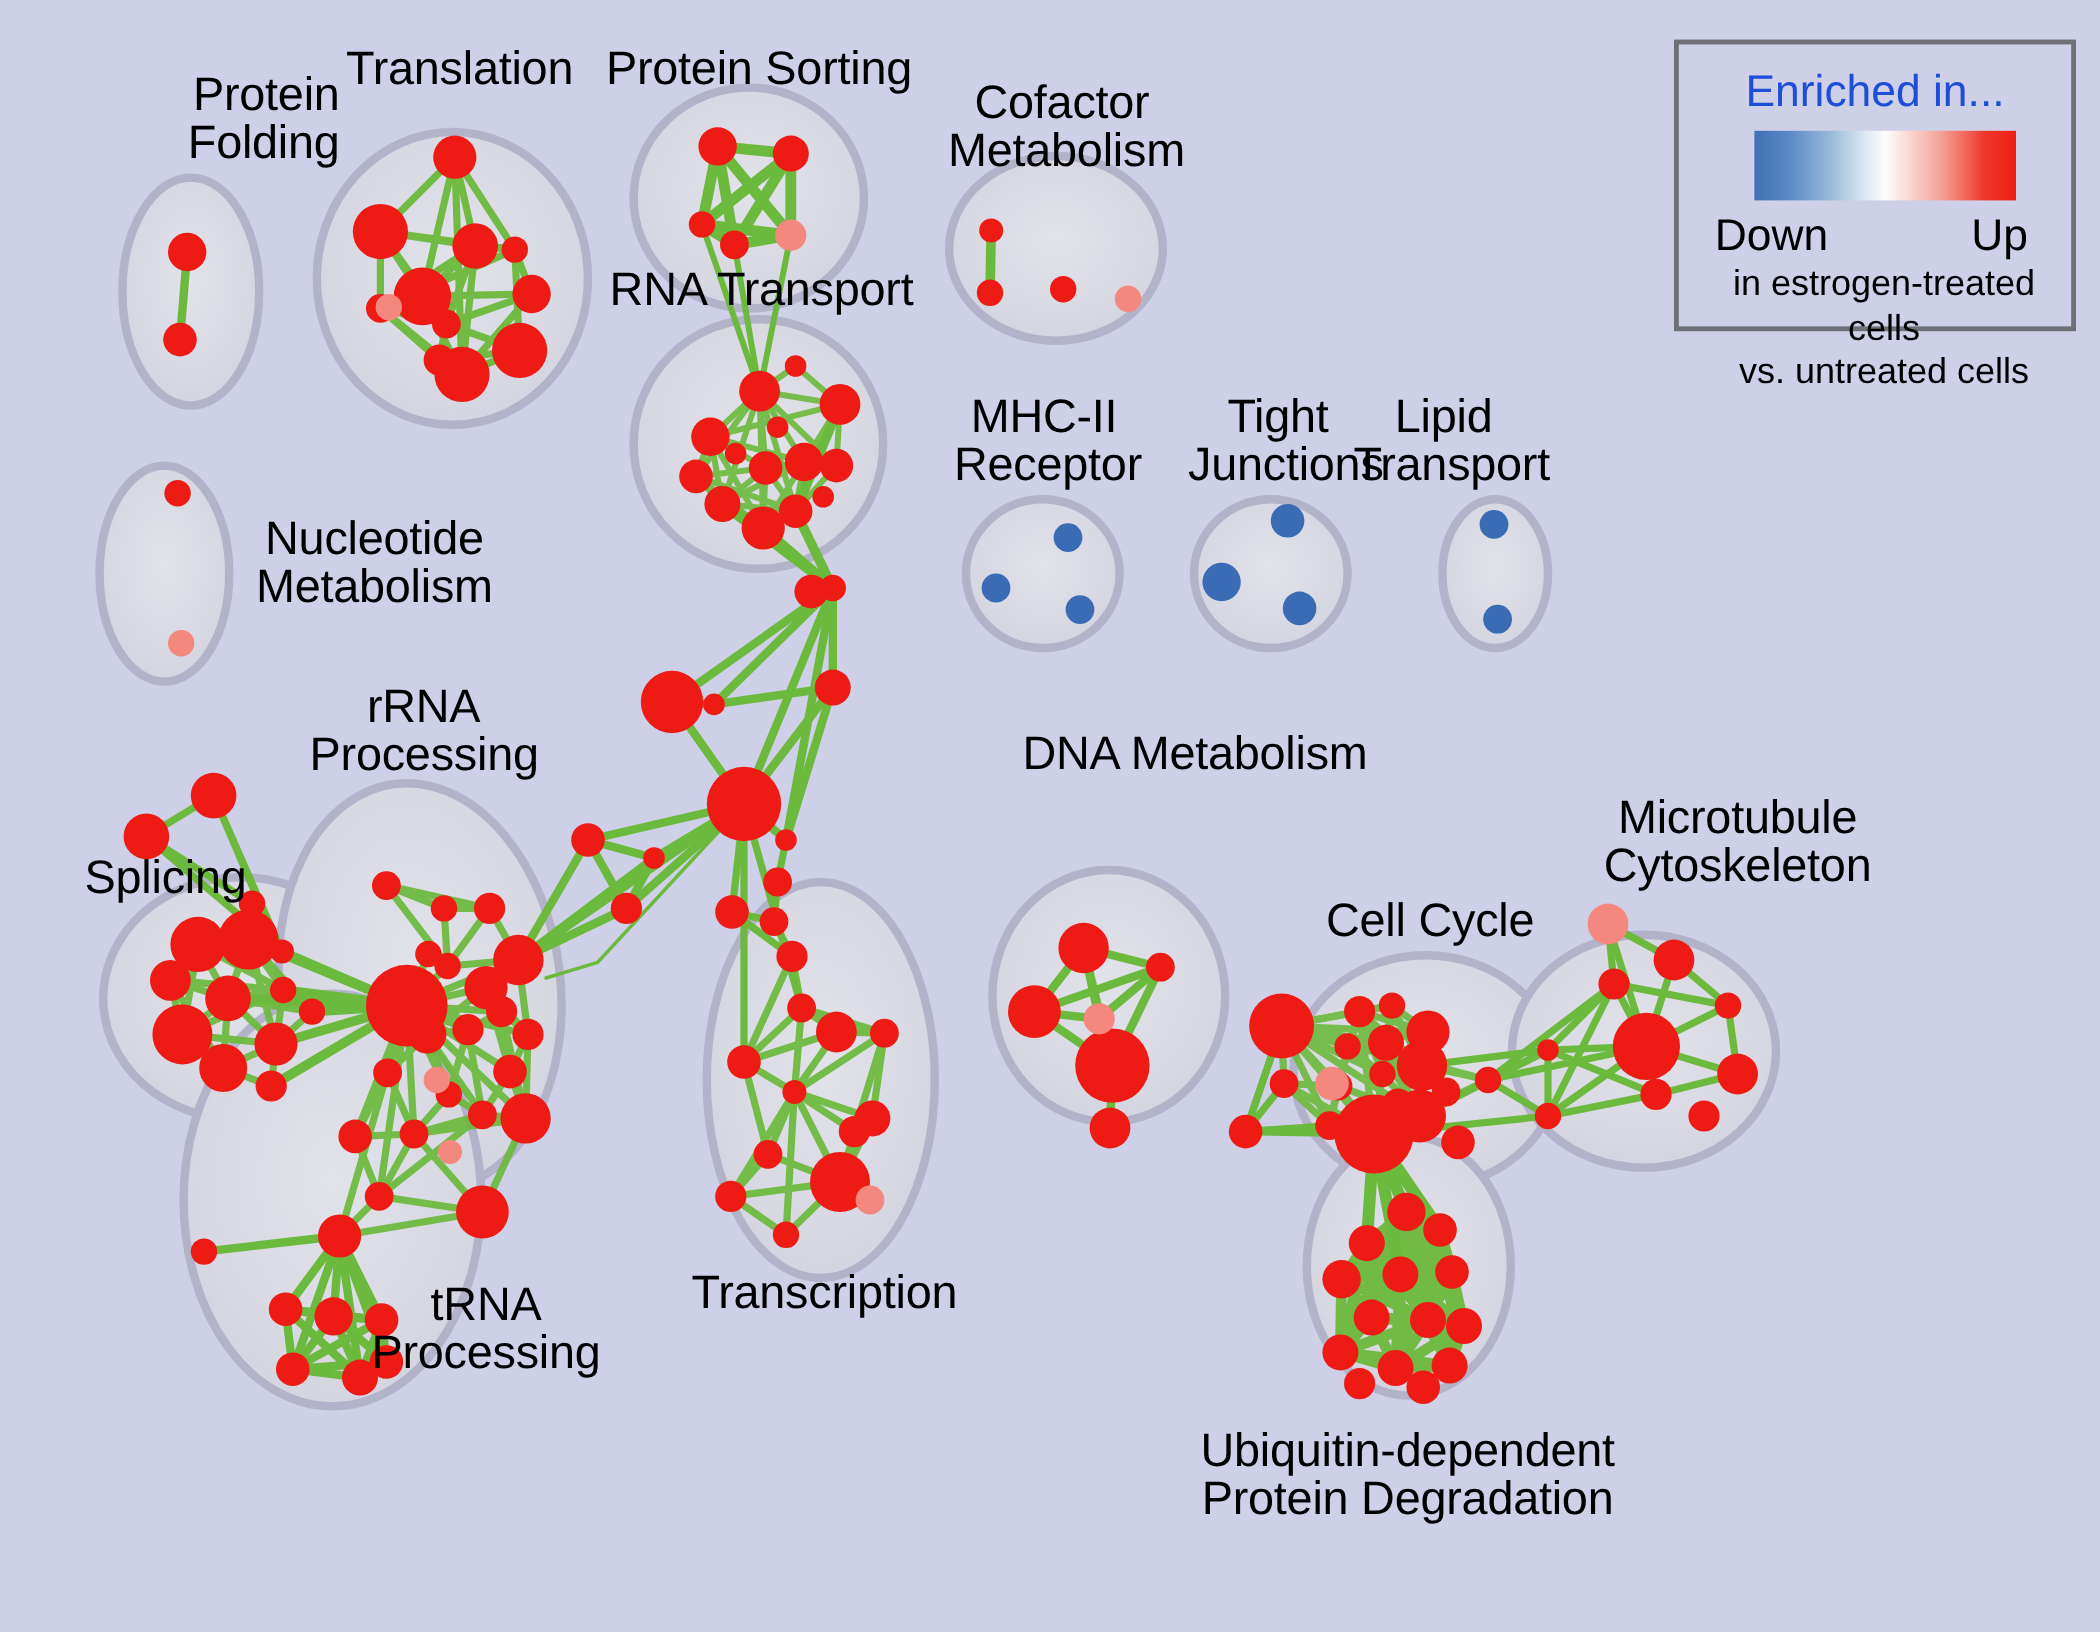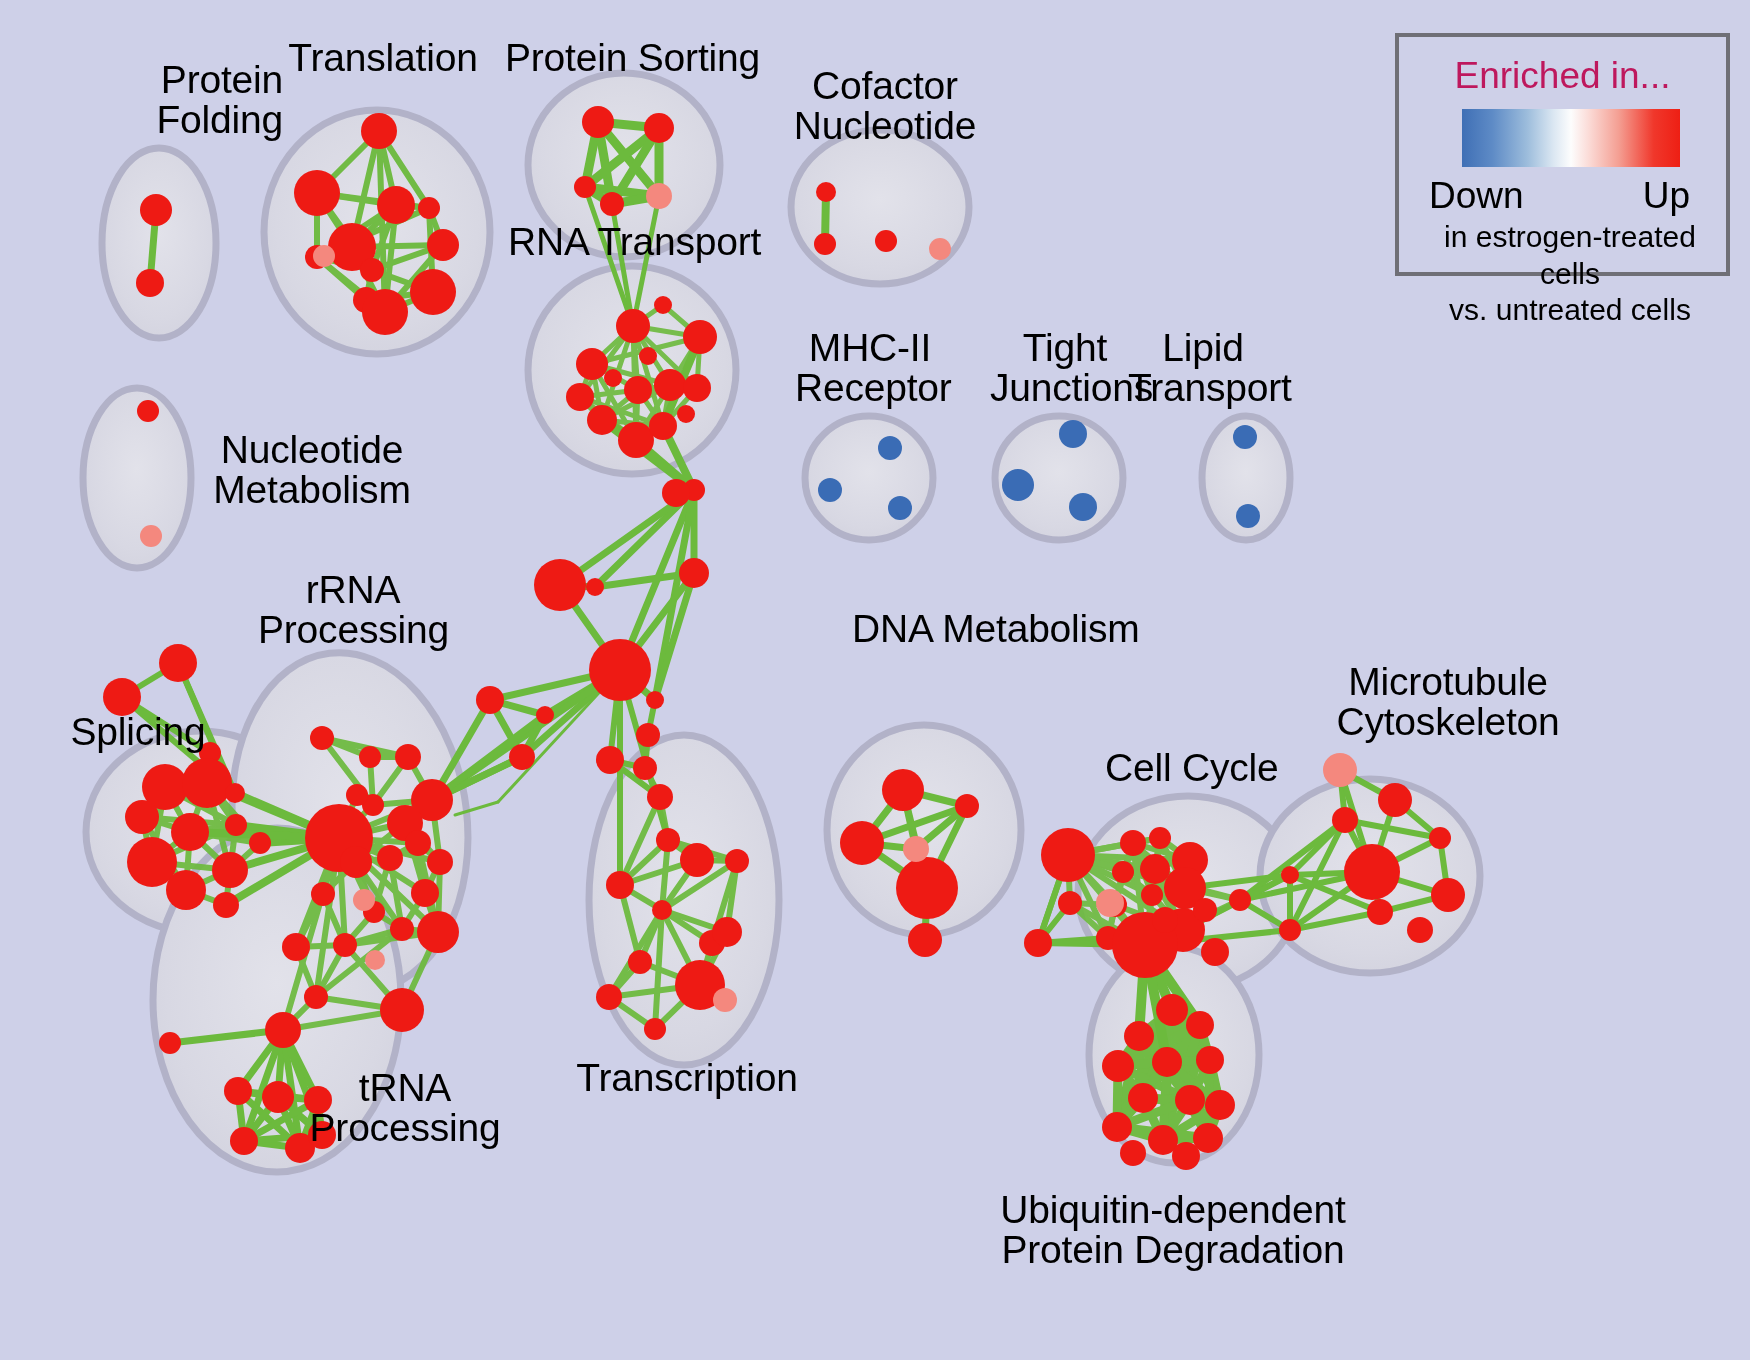--- a/index.html
+++ b/index.html
@@ -13,21 +13,21 @@
     position:absolute;color:#000;font-weight:400;line-height:1.03;
     text-align:center;white-space:pre;font-size:39px;
     letter-spacing:-0.2px;
   }
   #legend{
     position:absolute;left:1395px;top:33px;width:335px;height:243px;
     background:#ced0e8;border:4px solid #6f6f76;box-sizing:border-box;
   }
   #legend .ltitle{
     position:absolute;left:0;right:0;top:18px;text-align:center;
-    font-size:37px;color:#be185d;
+    font-size:37px;color:#1d4ed8;
   }
   #legend .bar{
     position:absolute;left:63px;top:72px;width:218px;height:58px;
     background:linear-gradient(to right,#3f6fb5 0%,#5e8bc6 14%,#9dbddc 30%,#dbe7f2 42%,#fdfdfd 50%,#fbdcd8 58%,#f49e92 72%,#f0372b 88%,#ee1f14 100%);
   }
   #legend .ldown{position:absolute;left:30px;top:138px;font-size:37px;}
   #legend .lup{position:absolute;right:36px;top:138px;font-size:37px;}
   #legend .lsub{
     position:absolute;left:0;right:0;top:182px;text-align:center;
     font-size:30px;line-height:1.22;padding-left:15px;
@@ -803,21 +803,21 @@
       </g>
     </g>
   </svg>
 
   <div class="lbl" style="left:83px;top:60px;width:200px;text-align:right;">Protein
 Folding</div>
   <div class="lbl" style="left:283px;top:38px;width:200px;">Translation</div>
   <div class="lbl" style="left:505px;top:38px;width:240px;">Protein Sorting</div>
   <div class="lbl" style="left:508px;top:222px;width:240px;">RNA Transport</div>
   <div class="lbl" style="left:790px;top:66px;width:190px;">Cofactor
-Nucleotide</div>
+Metabolism</div>
   <div class="lbl" style="left:795px;top:328px;width:150px;">MHC-II
 Receptor</div>
   <div class="lbl" style="left:990px;top:328px;width:150px;">Tight
 Junctions</div>
   <div class="lbl" style="left:1128px;top:328px;width:150px;">Lipid
 Transport</div>
   <div class="lbl" style="left:197px;top:430px;width:230px;">Nucleotide
 Metabolism</div>
   <div class="lbl" style="left:258px;top:570px;width:190px;">rRNA
 Processing</div>

